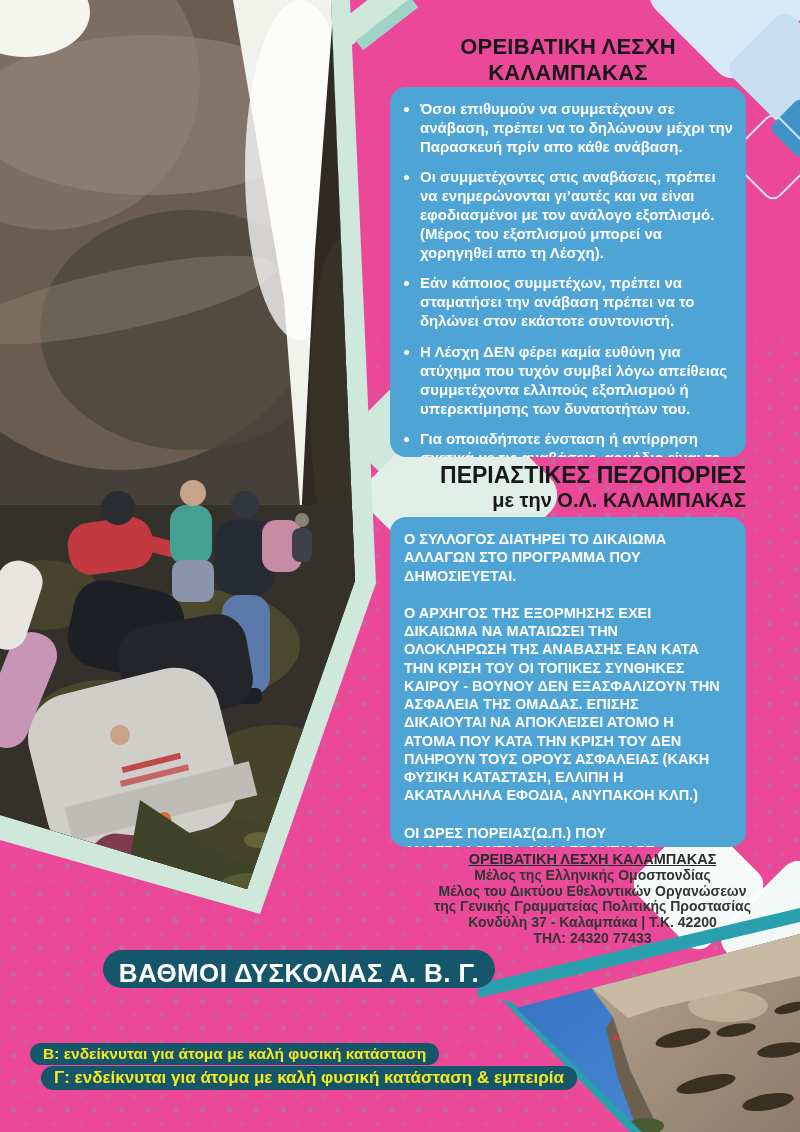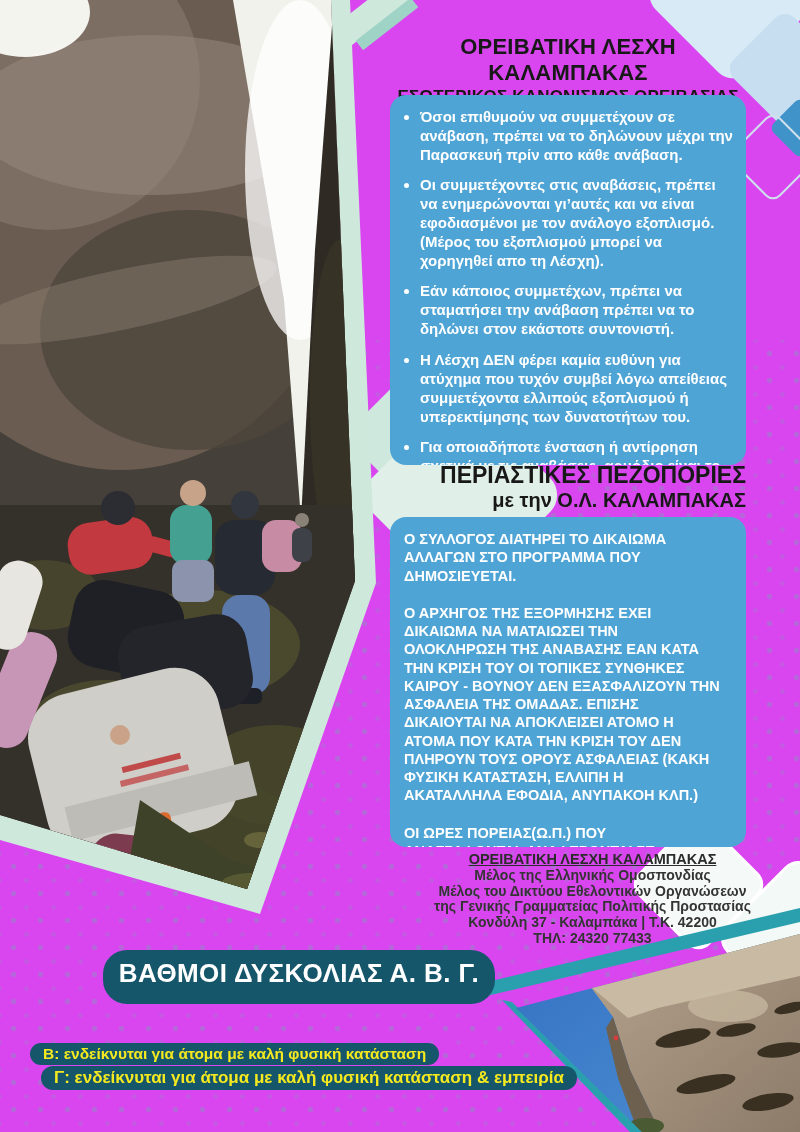--- a/index.html
+++ b/index.html
@@ -1,18 +1,18 @@
 <!DOCTYPE html>
 <html><head>
 <meta charset="utf-8">
 <style>
   html,body{margin:0;padding:0;}
   .page{
     position:relative;width:800px;height:1132px;overflow:hidden;
-    background:#d946ef;
+    background:#ec4899;
     font-family:"Liberation Sans","DejaVu Sans",sans-serif;
   }
   
   .dots{
     position:absolute;left:0;top:340px;width:800px;height:792px;z-index:0;
     background-image:
       radial-gradient(circle,rgba(100,180,168,.30) 2.3px,transparent 3px),
       radial-gradient(circle,rgba(100,180,168,.18) 1.9px,transparent 2.7px);
     background-size:27px 27px,27px 27px;
     background-position:0 0,13px 14px;
@@ -37,39 +37,39 @@
   
   .h1{
     position:absolute;left:390px;top:34px;width:356px;text-align:center;z-index:3;
     color:#181818;font-weight:bold;font-size:22px;line-height:26px;letter-spacing:.2px;
   }
   .h1 .sub{font-size:17px;line-height:22px;letter-spacing:.2px;}
   .panel{
     position:absolute;left:390px;width:356px;background:#4fa4d6;border-radius:16px;
     box-sizing:border-box;color:#ffffff;z-index:3;overflow:hidden;
   }
-  .panel1{top:95px;height:370px;padding:12px 13px 10px 10px;}
+  .panel1{top:87px;height:370px;padding:12px 13px 10px 10px;}
   .panel1 ul{margin:0;padding:0 0 0 20px;list-style:disc outside;}
   .panel1 li{font-size:15px;font-weight:bold;line-height:1.27;margin-bottom:11px;}
   .h2{
     position:absolute;left:390px;top:462px;width:356px;text-align:right;z-index:3;
     color:#181818;font-weight:bold;font-size:23px;line-height:26px;
   }
   .h2 .sub{font-size:20px;line-height:24px;}
   .panel2{top:517px;height:330px;padding:13px 14px;}
   .panel2 p{margin:0 12px 19px 0;font-size:14.5px;font-weight:bold;line-height:1.26;}
   .panel2 p.last{margin-bottom:8px;}
   .contact{
     position:absolute;left:400px;top:852px;width:385px;text-align:center;z-index:3;
     color:#343434;font-size:14px;font-weight:bold;line-height:15.8px;
   }
   .contact .name{text-decoration:underline;font-size:14.5px;color:#2c2c2c;}
   
   .pillT{
-    position:absolute;left:103px;top:950px;width:392px;height:54px;z-index:4;
+    position:absolute;left:103px;top:950px;width:392px;height:38px;z-index:4;
     background:#15566b;border-radius:24px;color:#ffffff;font-weight:bold;
     font-size:26px;line-height:47px;text-align:center;letter-spacing:.4px;
   }
   .lvl{
     position:absolute;z-index:4;background:#15566b;color:#f6ea1f;font-weight:bold;
     border-radius:13px;padding:0 13px;white-space:nowrap;
   }
   .lvlA{left:44px;top:1020px;height:22px;line-height:22px;font-size:15.5px;}
   .lvlB{left:30px;top:1043px;height:22px;line-height:22px;font-size:15.5px;}
   .lvlC{left:41px;top:1066px;height:24px;line-height:24px;font-size:17px;}

